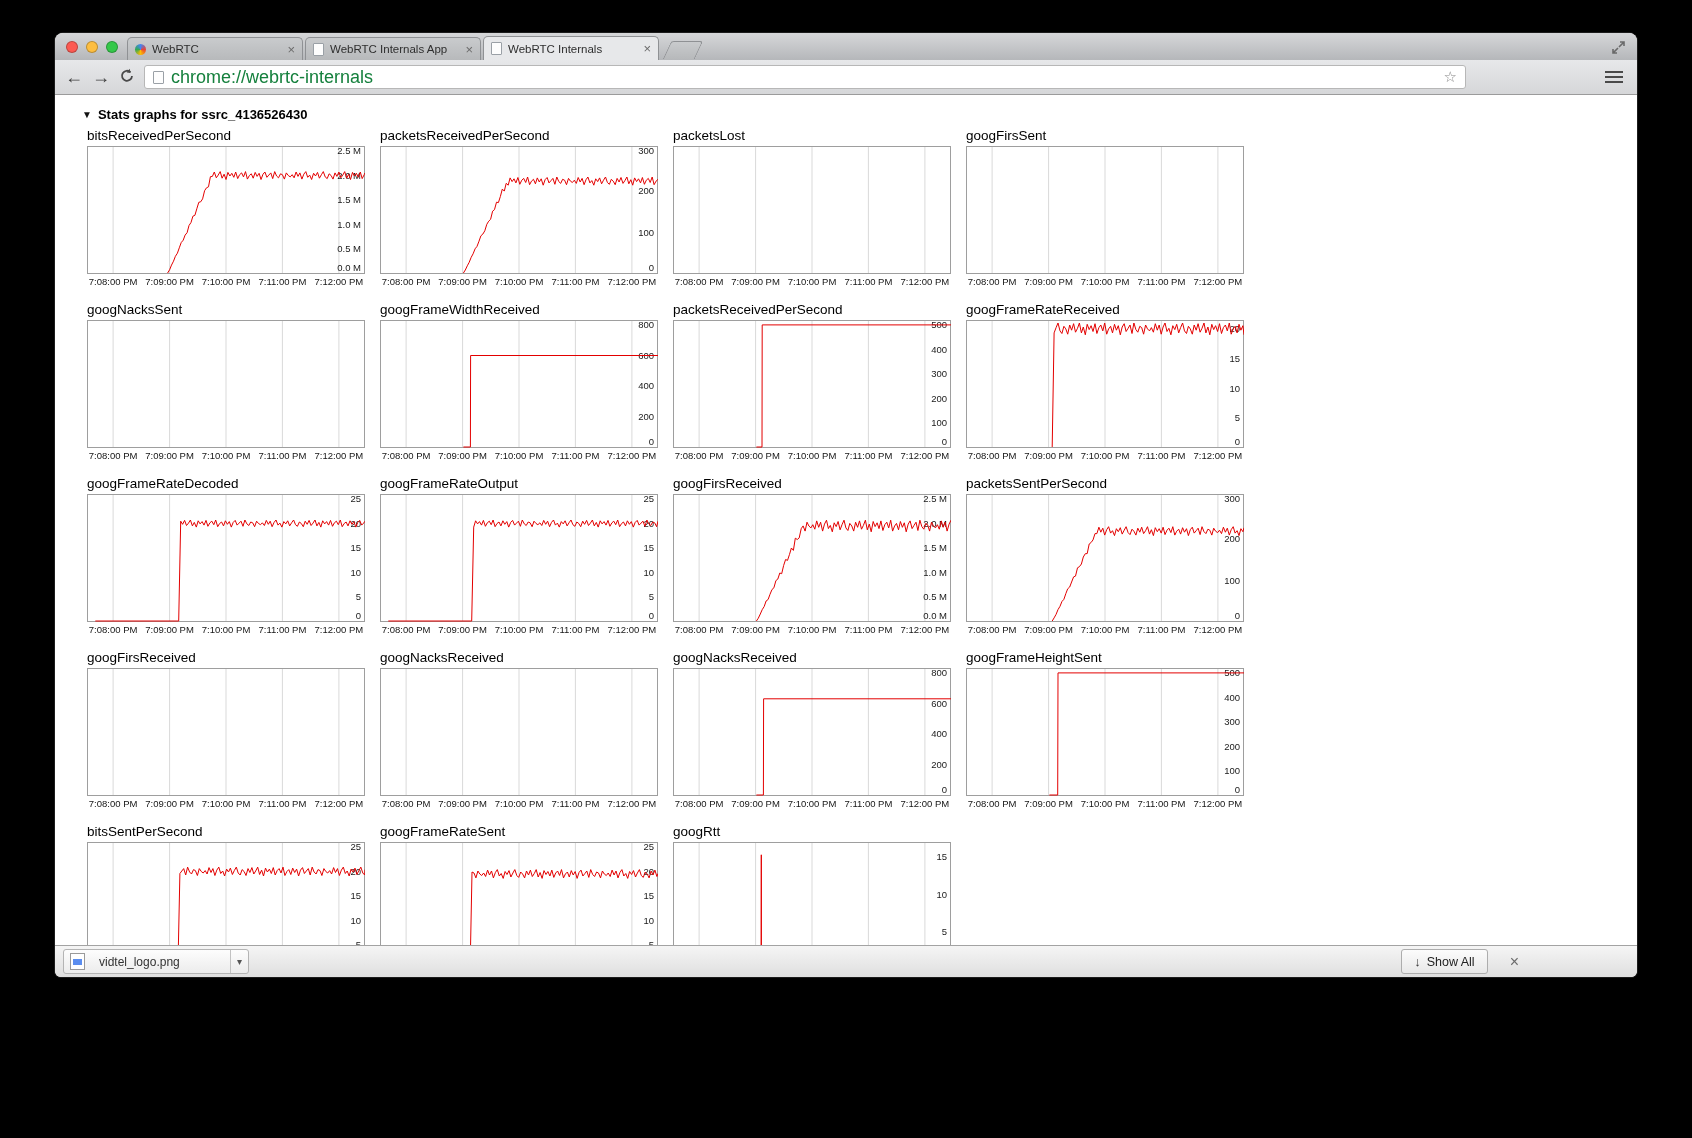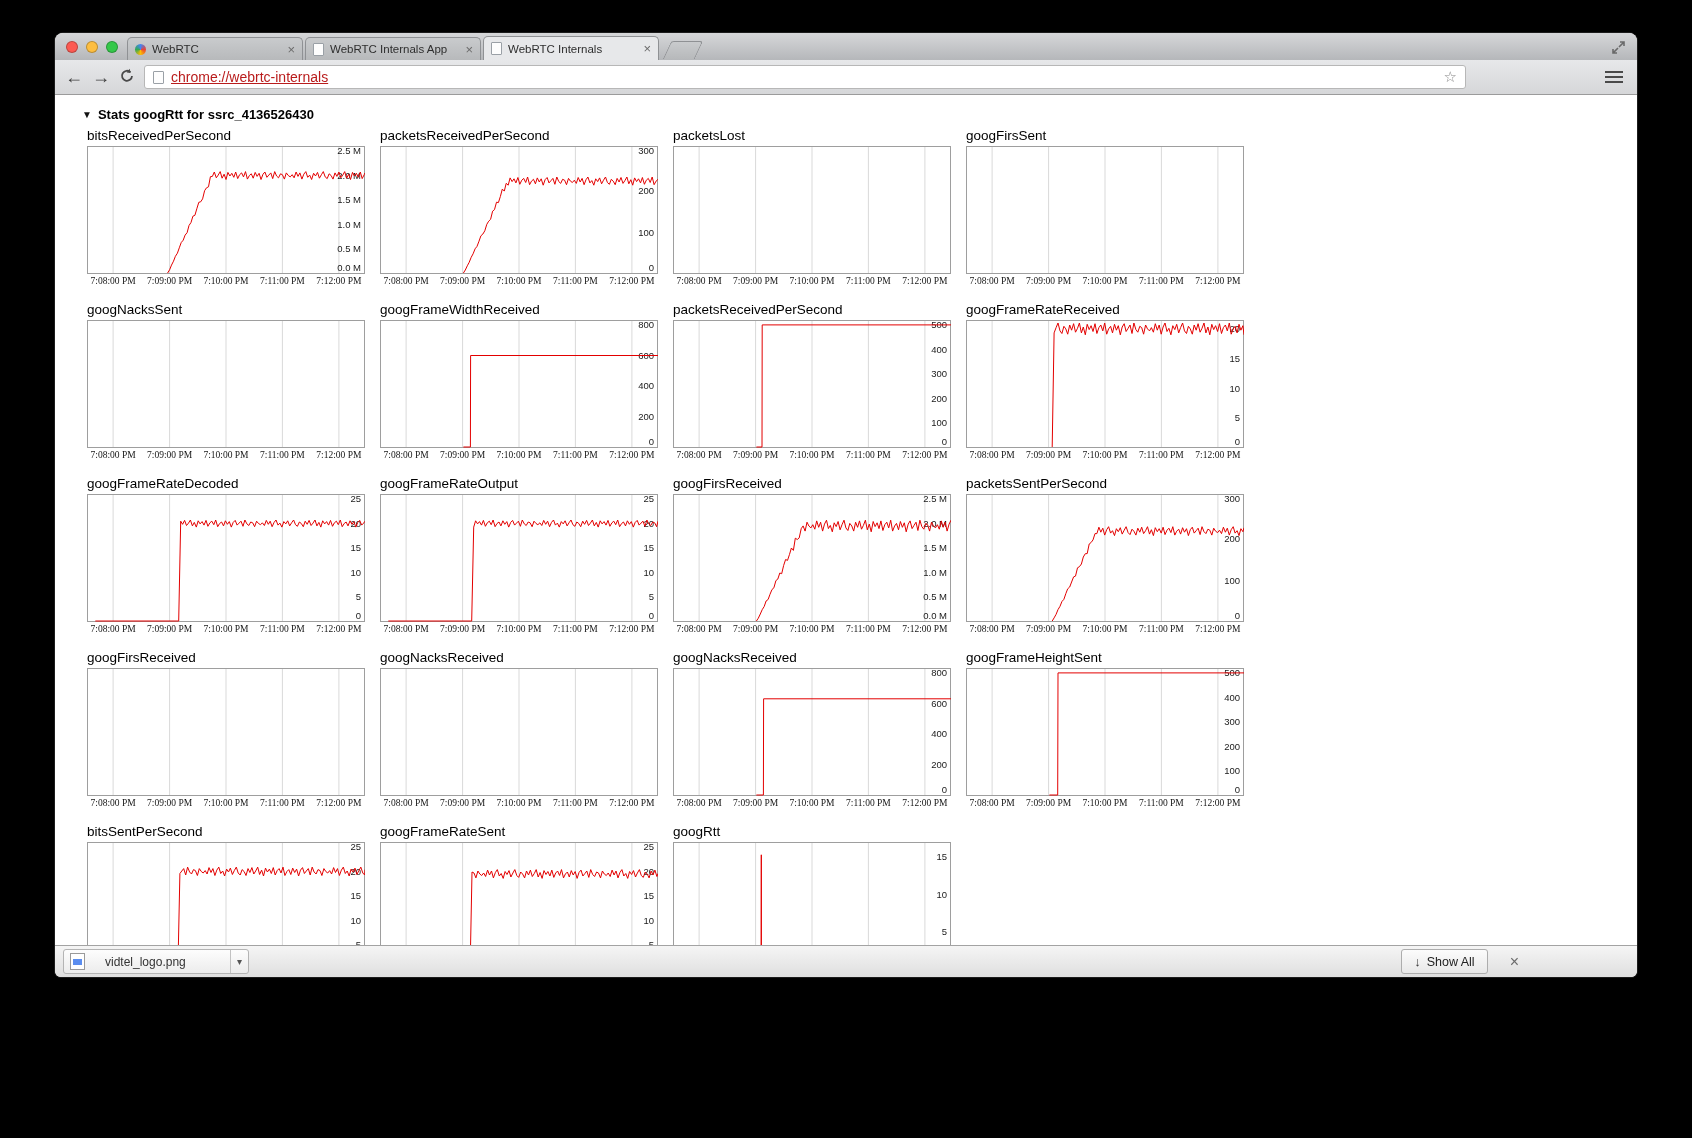--- a/index.html
+++ b/index.html
@@ -23,40 +23,40 @@
   .newtab{width:30px;height:17px;margin-left:6px;margin-bottom:1px;background:linear-gradient(#c9cbcd,#b7b9bb);
     border:1px solid #8f9194;border-bottom:none;transform:skewX(-25deg);border-radius:3px 3px 0 0;}
   .fullscreen{position:absolute;right:12px;top:7px;opacity:.85;}
   
   .toolbar{height:35px;background:linear-gradient(#e7e8ea,#d6d7d9);border-bottom:1px solid #9b9b9b;
     display:flex;align-items:center;padding:0 10px;box-sizing:border-box;gap:9px;}
   .navbtn{font-size:18px;font-weight:bold;color:#3f3f3f;line-height:18px;cursor:default;}
   .omnibox{width:1322px;height:24px;background:#fff;border:1px solid #b7b7b7;border-radius:3px;
     display:flex;align-items:center;gap:7px;padding:0 8px;box-sizing:border-box;}
   .page-icon{width:9px;height:11px;background:#fdfdfd;border:1px solid #9aa0a6;border-radius:1px;}
-  .url{font-size:14px;color:#b91c1c;text-decoration:underline;}
+  .url{font-size:18px;color:#15803d;}
   .star{margin-left:auto;font-size:15px;color:#8a8a8a;}
   .menu{margin-left:auto;display:flex;flex-direction:column;gap:3px;padding:4px;}
   .menu i{display:block;width:18px;height:2px;background:#4a4a4a;}
   
   .content{height:850px;overflow:hidden;background:#fff;padding:12px 0 0 27px;box-sizing:border-box;}
   .stats-header{display:flex;align-items:center;gap:6px;font-weight:bold;font-size:13px;color:#000;}
   .tri{font-size:10px;color:#111;}
   .meta{margin-top:7px;color:#8d8d8d;font-size:12.5px;line-height:14.5px;white-space:nowrap;}
   .grid{margin-top:6px;margin-left:5px;display:grid;grid-template-columns:repeat(4,293px);row-gap:14px;}
   .cell{width:278px;}
   .chart-title{font-size:13.5px;color:#000;height:18px;white-space:nowrap;}
   .cell svg{display:block;}
-  .xlabels{position:relative;height:14px;font-size:9.5px;color:#151515;font-family:Liberation Serif, serif;}
+  .xlabels{position:relative;height:14px;font-size:9.5px;color:#151515;}
   .xlabels span{position:absolute;top:2px;transform:translateX(-50%);white-space:nowrap;}
   
   .dlbar{height:32px;background:linear-gradient(#f5f5f5,#dfdfdf);border-top:1px solid #a3a3a3;
     display:flex;align-items:center;padding:0 118px 0 8px;box-sizing:border-box;}
   .dl-item{width:186px;height:25px;background:linear-gradient(#fdfdfd,#ececec);border:1px solid #b4b4b4;
-    border-radius:3px;display:flex;align-items:center;gap:20px;padding:0 6px;box-sizing:border-box;}
+    border-radius:3px;display:flex;align-items:center;gap:14px;padding:0 6px;box-sizing:border-box;}
   .file-icon{width:13px;height:15px;background:#fff;border:1px solid #9a9a9a;position:relative;flex:0 0 13px;}
   .file-icon::after{content:"";position:absolute;left:2px;top:5px;width:9px;height:6px;background:#5b8def;}
   .dl-name{flex:1;font-size:12px;color:#333;white-space:nowrap;overflow:hidden;}
   .dl-chevron{font-size:10px;color:#555;border-left:1px solid #c2c2c2;padding-left:6px;align-self:stretch;
     display:flex;align-items:center;}
   .dl-spacer{flex:1;}
   .showall{height:25px;background:linear-gradient(#fcfcfc,#e8e8e8);border:1px solid #adadad;border-radius:3px;
     display:flex;align-items:center;gap:6px;padding:0 12px;font-size:12.5px;color:#222;box-sizing:border-box;}
   .showall .arr{font-weight:bold;font-size:13px;color:#333;}
   .dl-close{margin-left:22px;font-size:16px;color:#6b6b6b;}
@@ -114,21 +114,21 @@
     <div class="menu">
         <i></i>
         <i></i>
         <i></i>
       </div>
   </div>
 
   <div class="content">
     <div class="stats-header">
       <span class="tri">▼</span>
-      <span>Stats googRtt for ssrc_4136526430</span>
+      <span>Stats graphs for ssrc_4136526430</span>
     </div>
     <div class="grid" id="charts-grid">
         <div class="cell">
     <div class="chart-title">bitsReceivedPerSecond</div>
     <svg width="278" height="128">
             <line x1="26.1" y1="1" x2="26.1" y2="127" stroke="#d9d9d9" stroke-width="1"></line>
             <line x1="82.6" y1="1" x2="82.6" y2="127" stroke="#d9d9d9" stroke-width="1"></line>
             <line x1="139.0" y1="1" x2="139.0" y2="127" stroke="#d9d9d9" stroke-width="1"></line>
             <line x1="195.4" y1="1" x2="195.4" y2="127" stroke="#d9d9d9" stroke-width="1"></line>
             <line x1="251.9" y1="1" x2="251.9" y2="127" stroke="#d9d9d9" stroke-width="1"></line>

